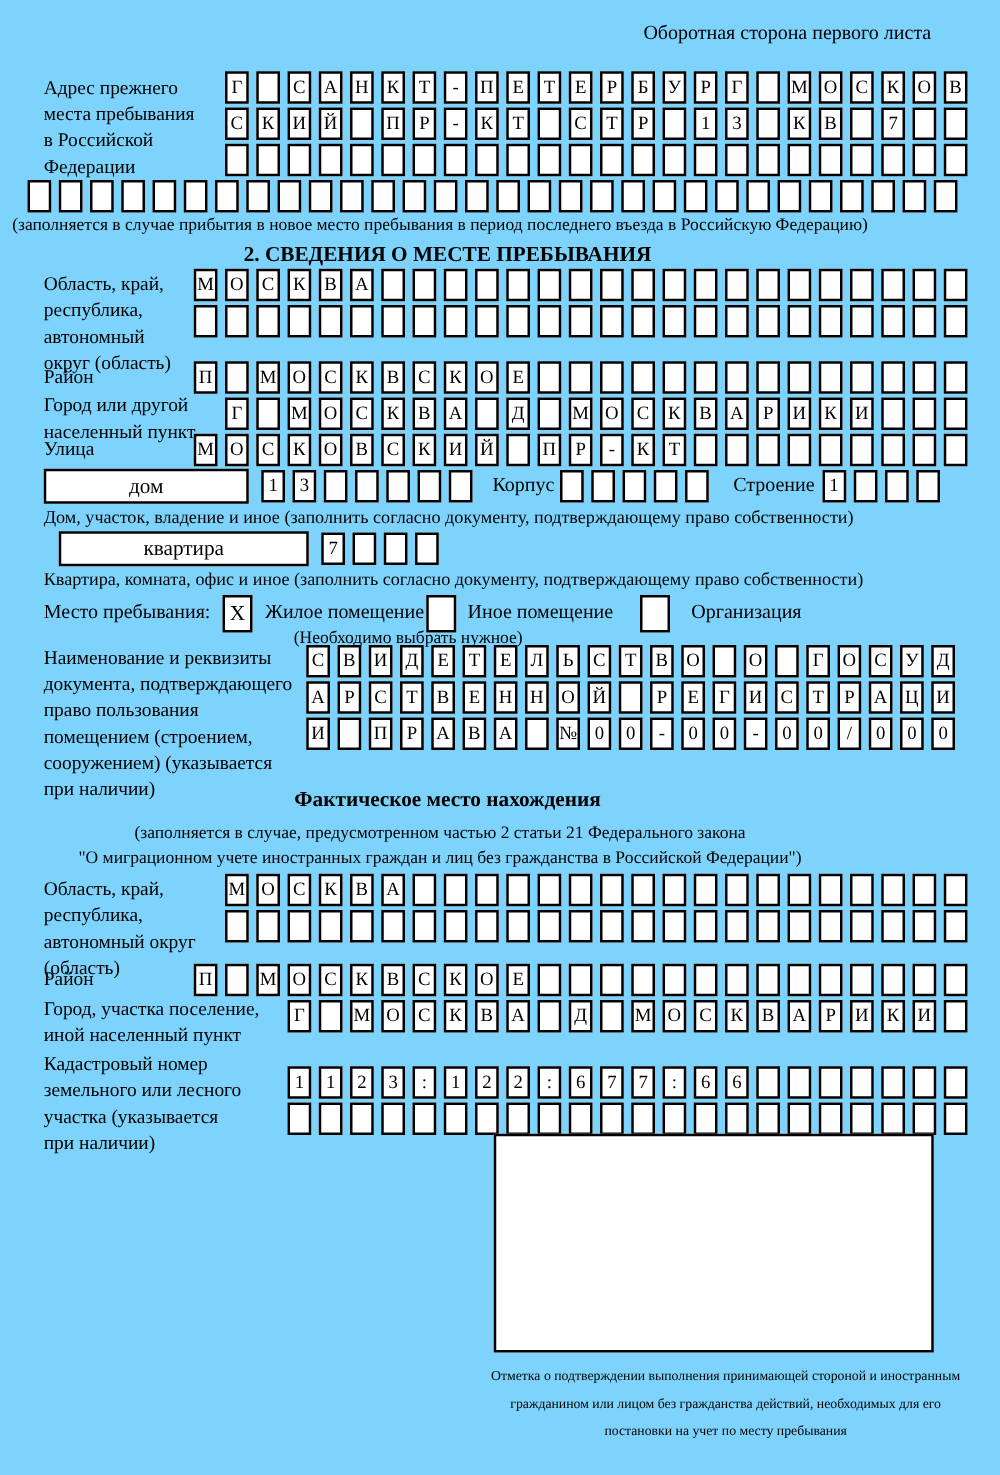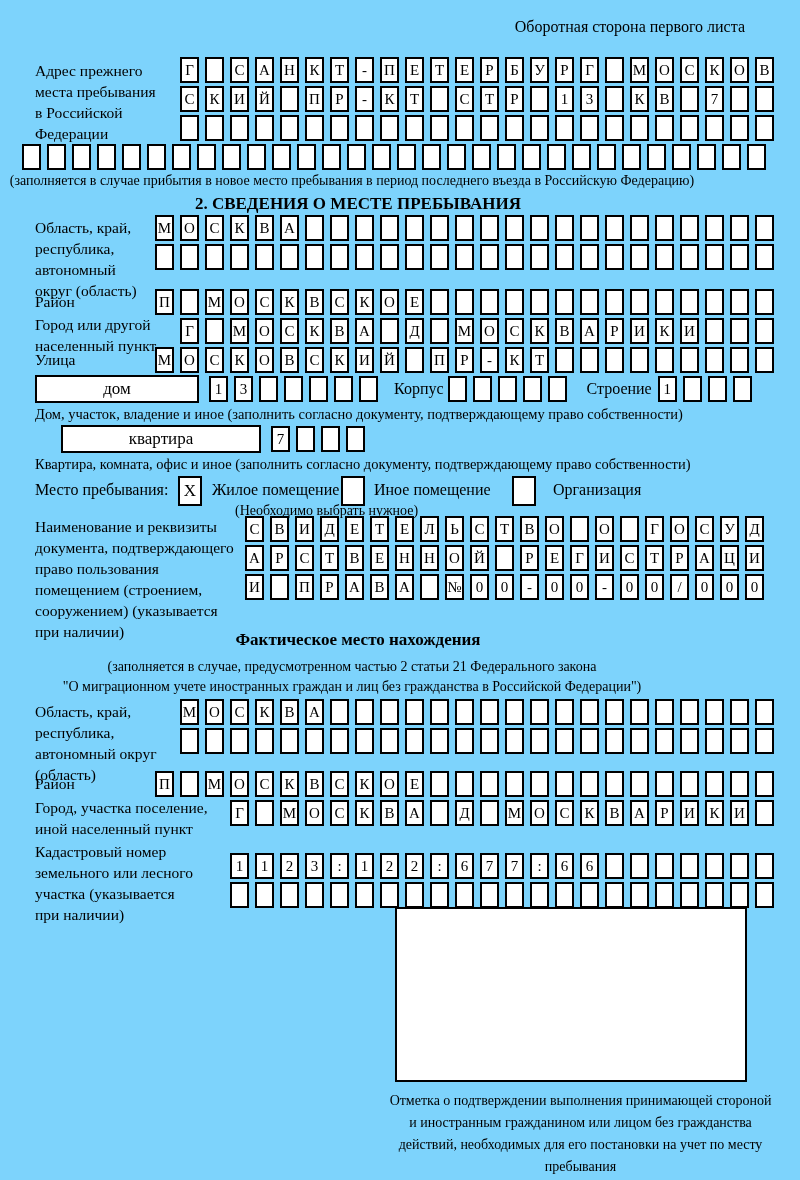--- a/index.html
+++ b/index.html
@@ -23,21 +23,21 @@
     display:flex;align-items:center;justify-content:center;font-size:17px;background:#fff;
   }
   .inline-row{display:flex;align-items:center;}
   .checkbox{
     width:24px;height:30px;box-sizing:border-box;border:2px solid #000;
     display:flex;align-items:center;justify-content:center;font-size:17px;background:#fff;flex:0 0 auto;
   }
   .cbx-label{font-size:16px;white-space:nowrap;}
   .fieldword{font-size:16px;white-space:nowrap;}
   .stampbox{box-sizing:border-box;border:2px solid #000;background:#fff;}
-  .caption{font-size:14px;line-height:22px;text-align:center;}
+  .caption{font-size:11px;line-height:22px;text-align:center;}
 </style>
 </head>
 <body>
 
 <div class="page">
 
   <div class="abs" style="top:18px;right:55px;font-size:16px;">Оборотная сторона первого листа</div>
 
   <div class="abs lbl" style="left:35px;top:60px;">Адрес прежнего
 места пребывания
@@ -337,21 +337,21 @@
     <div class="fieldword" style="margin-left:14px;">Строение</div>
     <div class="cellrow" style="margin:0 0 0 6px;">
         <span class="cell">1</span>
         <span class="cell"></span>
         <span class="cell"></span>
         <span class="cell"></span>
       </div>
   </div>
   <div class="abs note" style="left:35px;top:405px;font-size:14.5px;">Дом, участок, владение и иное (заполнить согласно документу, подтверждающему право собственности)</div>
 
-  <div class="abs inline-row" style="left:49px;top:425px;padding-left:12px;">
+  <div class="abs inline-row" style="left:35px;top:425px;padding-left:12px;">
     <div class="widebox" style="width:200px;">квартира</div>
     <div class="cellrow" style="margin:0 0 0 10px;">
         <span class="cell">7</span>
         <span class="cell"></span>
         <span class="cell"></span>
         <span class="cell"></span>
       </div>
   </div>
   <div class="abs" style="left:0;top:476px;width:800px;height:32px;">
     <div class="abs cbx-label" style="left:35px;top:5px;">Место пребывания:</div>

